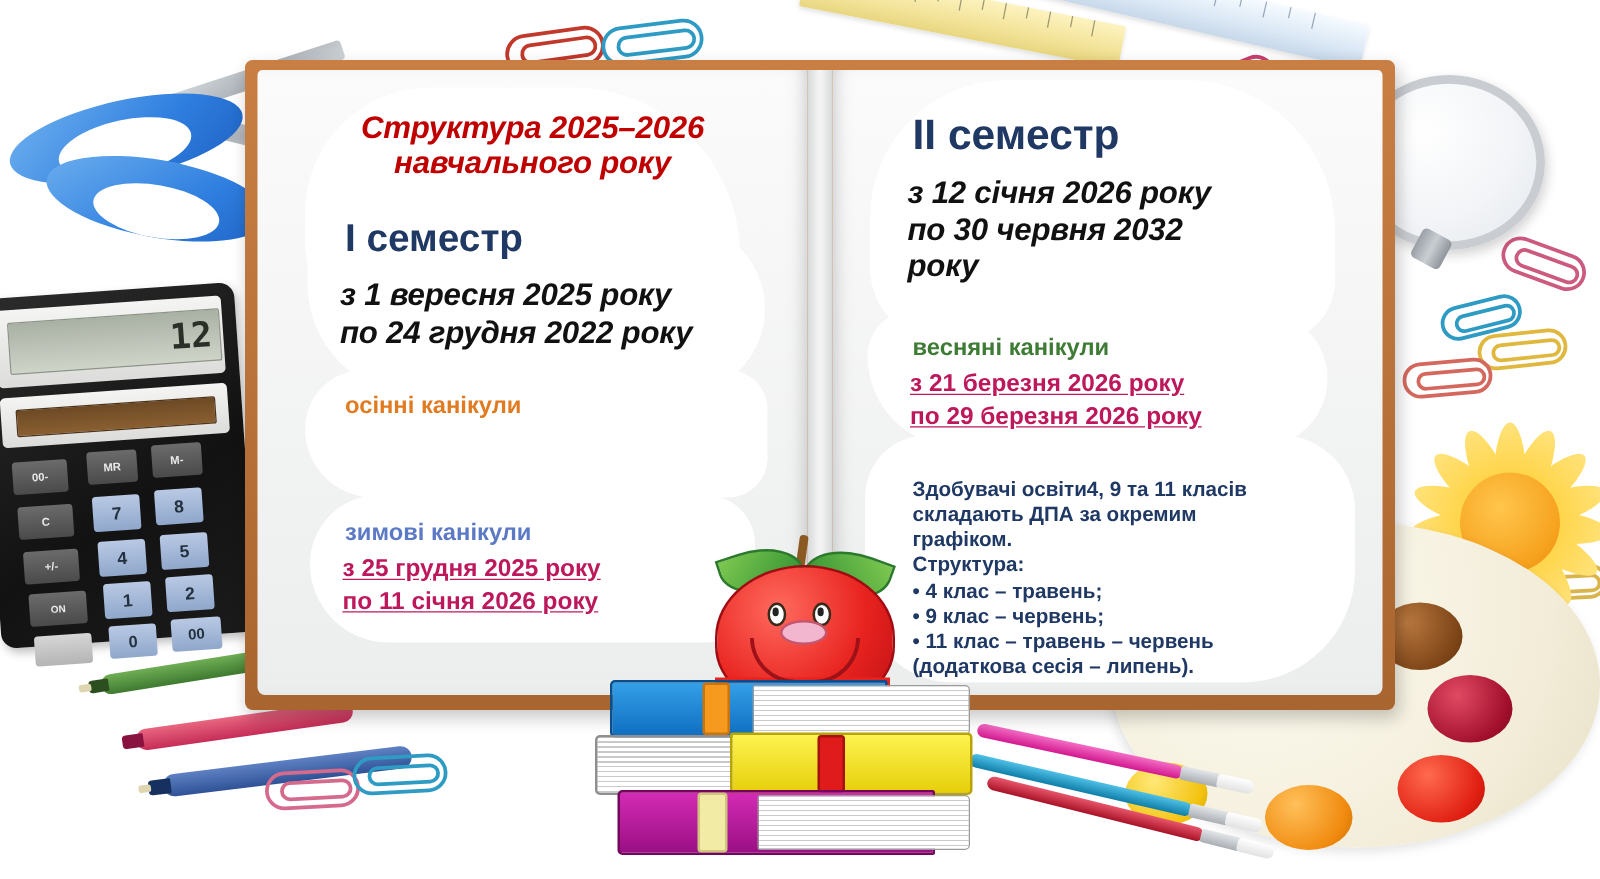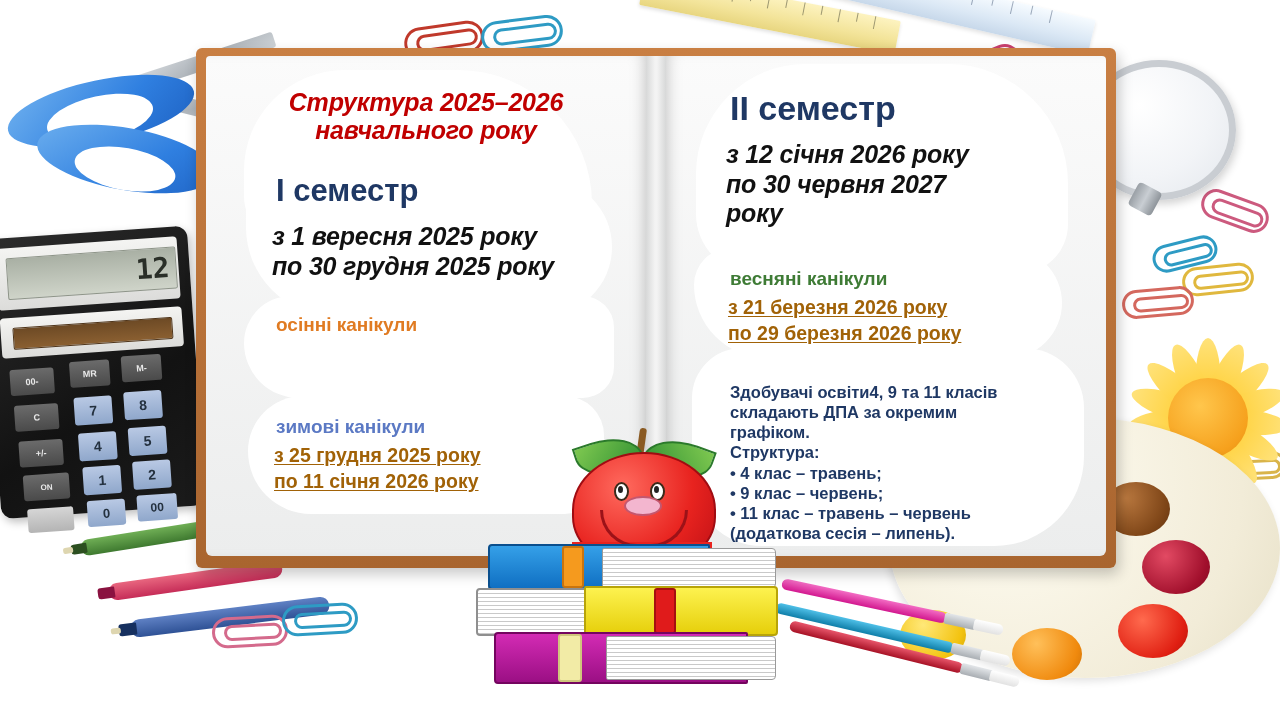--- a/index.html
+++ b/index.html
@@ -73,21 +73,21 @@
   
   .txt{position:absolute;z-index:20;}
   .title{color:#C00000;font-style:italic;font-weight:700;font-size:25px;line-height:1.12;text-align:center;
          letter-spacing:-.2px;}
   .sem{color:#1F3864;font-weight:700;font-size:31px;line-height:1.1;}
   .dates{color:#111;font-style:italic;font-weight:700;font-size:25px;line-height:1.18;letter-spacing:-.2px;}
   .hol{font-weight:700;font-size:19px;line-height:1.2;}
   .hol.autumn{color:#E07B22;}
   .hol.winter{color:#5B79C4;}
   .hol.spring{color:#3E7B35;}
-  .holdates{color:#a16207;font-weight:700;font-size:19.5px;line-height:1.34;}
+  .holdates{color:#be185d;font-weight:700;font-size:19.5px;line-height:1.34;}
   .holdates span{text-decoration:underline;text-underline-offset:2px;}
   .note{color:#1F3864;font-weight:700;font-size:16.5px;line-height:1.22;}
 
   
   .apple-body{position:absolute;background:radial-gradient(circle at 35% 30%,#ff6a5e,#e8231f 58%,#bd0f15);}
   .leaf{position:absolute;background:linear-gradient(140deg,#7ec850,#2f8f32);border-radius:0 70% 0 70%;border:2px solid #2b7a2b;}
   .stem{position:absolute;background:#8a5a22;border-radius:3px;}
 
   
   .bk{position:absolute;border-radius:3px;}
@@ -261,36 +261,36 @@
 
     <div class="txt title" style="left:52px;top:40px;width:356px;">
       <div>Структура 2025–2026</div>
       <div>навчального року</div>
     </div>
 
     <div class="txt sem" style="left:80px;top:126px;">I семестр</div>
 
     <div class="txt dates" style="left:76px;top:174px;width:372px;">
       <div>з 1 вересня 2025 року</div>
-      <div>по 30 грудня 2025 року</div>
+      <div>по 24 грудня 2022 року</div>
     </div>
 
     <div class="txt hol autumn" style="left:80px;top:266px;">осінні канікули</div>
 
     <div class="txt hol winter" style="left:80px;top:368px;">зимові канікули</div>
     <div class="txt holdates" style="left:78px;top:394px;width:330px;">
       <div><span>з 25 грудня 2025 року</span></div>
       <div><span>по 11 січня 2026 року</span></div>
     </div>
 
     <div class="txt sem" style="left:534px;top:42px;font-size:34px;">II семестр</div>
 
     <div class="txt dates" style="left:530px;top:92px;width:346px;">
       <div>з 12 січня 2026 року</div>
-      <div>по 30 червня 2027</div>
+      <div>по 30 червня 2032</div>
       <div>року</div>
     </div>
 
     <div class="txt hol spring" style="left:534px;top:220px;">весняні канікули</div>
     <div class="txt holdates" style="left:532px;top:246px;width:340px;">
       <div><span>з 21 березня 2026 року</span></div>
       <div><span>по 29 березня 2026 року</span></div>
     </div>
 
     <div class="txt note" style="left:534px;top:334px;width:350px;">

